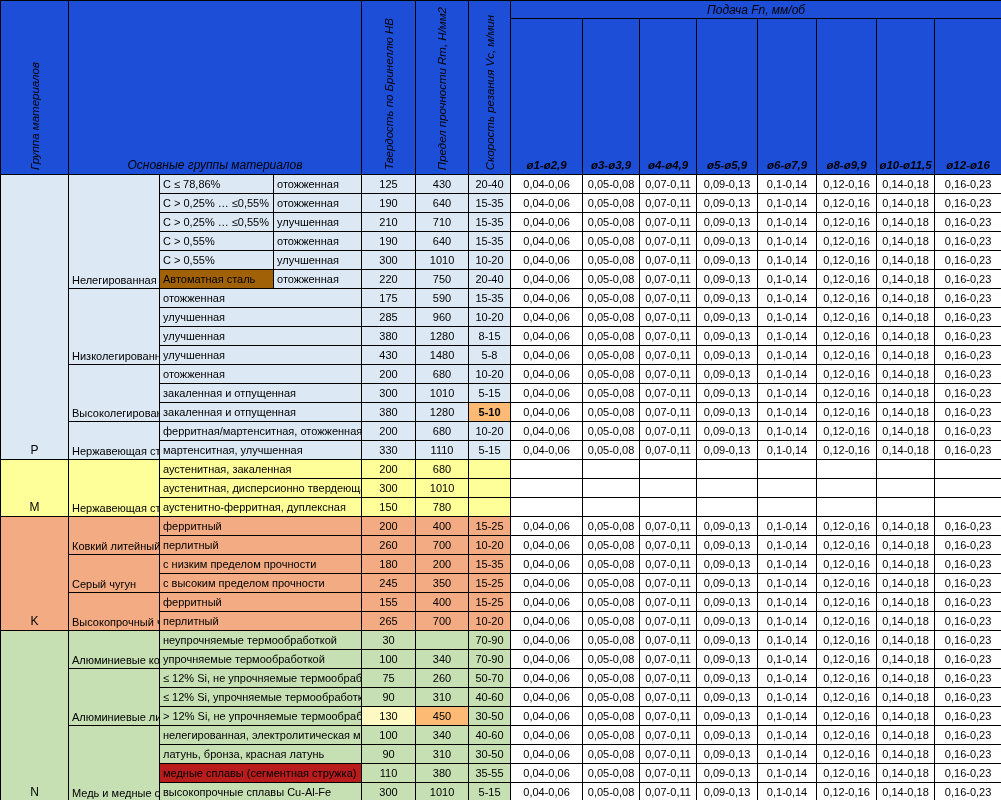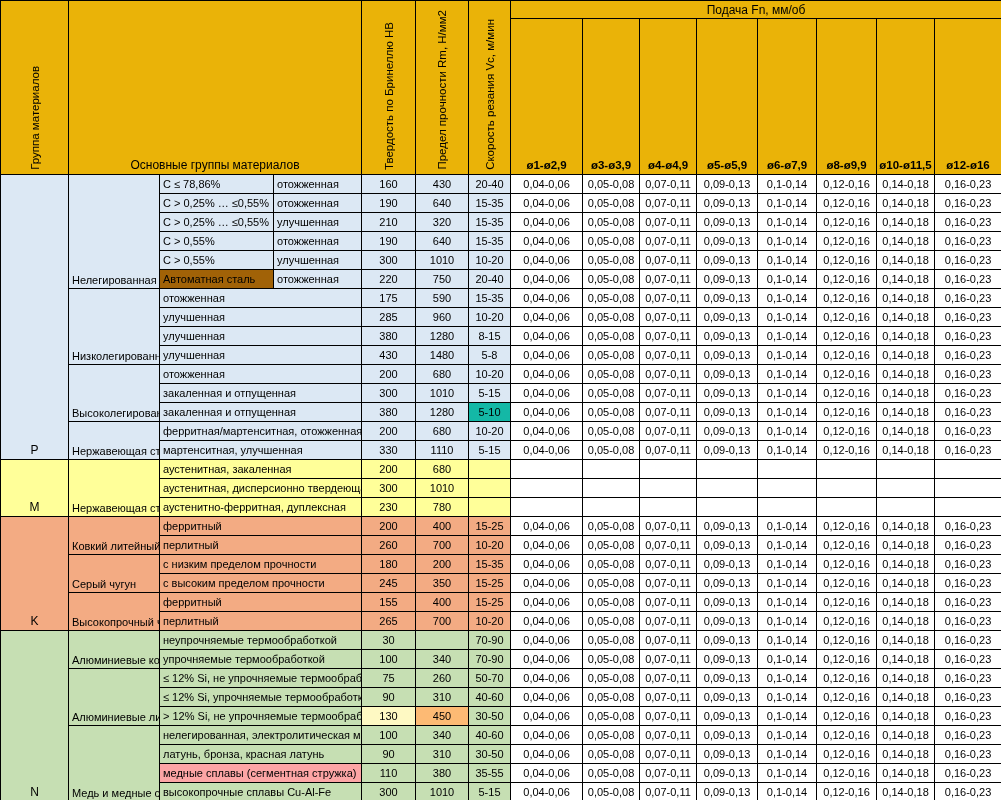--- a/index.html
+++ b/index.html
@@ -1,21 +1,21 @@
 <!DOCTYPE html>
 <html><head>
 <meta charset="utf-8">
 <style>
   html,body{margin:0;padding:0;background:#fff;}
   .sheet{width:1001px;height:800px;overflow:hidden;background:#fff;}
   table{border-collapse:collapse;table-layout:fixed;width:1001px;
         font-family:"Liberation Sans",sans-serif;color:#000;}
   td,th{border:1px solid #000;overflow:hidden;white-space:nowrap;
         padding:0;font-size:11px;font-weight:normal;}
-  thead th{background:#eab308;vertical-align:bottom;}
+  thead th{background:#1d4ed8;vertical-align:bottom;font-style:italic;}
   th.hdr-feed{height:17px;text-align:center;vertical-align:middle;font-size:12px;}
   th.hdr-dia{font-weight:bold;text-align:center;padding-bottom:3px;font-size:11.5px;}
   th.hdr-materials{text-align:center;padding-bottom:2px;font-size:12px;}
   th.rot{text-align:center;}
   .vert{writing-mode:vertical-rl;transform:rotate(180deg);margin:0 auto 4px auto;
         font-size:11.5px;line-height:14px;}
   tbody tr{height:19px;}
   td.text{text-align:left;padding-left:3px;vertical-align:middle;}
   td.family{text-align:left;padding-left:3px;vertical-align:bottom;padding-bottom:2px;}
   td.letter{text-align:center;vertical-align:bottom;padding-bottom:2px;font-size:12px;}
@@ -70,21 +70,21 @@
       <th class="hdr-dia">ø10-ø11,5</th>
       <th class="hdr-dia">ø12-ø16</th>
     </tr>
   </thead>
   <tbody>
         <tr>
           <td rowspan="15" class="letter" style="background: rgb(220, 232, 244);">P</td>
           <td rowspan="6" class="family" style="background: rgb(220, 232, 244);">Нелегированная сталь</td>
           <td class="text" style="background: rgb(220, 232, 244);">C ≤ 78,86%</td>
           <td class="text" style="background: rgb(220, 232, 244);">отожженная</td>
-          <td class="num" style="background: rgb(220, 232, 244);">160</td>
+          <td class="num" style="background: rgb(220, 232, 244);">125</td>
           <td class="num" style="background: rgb(220, 232, 244);">430</td>
           <td class="num" style="background: rgb(220, 232, 244);">20-40</td>
           <td class="num">0,04-0,06</td>
           <td class="num">0,05-0,08</td>
           <td class="num">0,07-0,11</td>
           <td class="num">0,09-0,13</td>
           <td class="num">0,1-0,14</td>
           <td class="num">0,12-0,16</td>
           <td class="num">0,14-0,18</td>
           <td class="num">0,16-0,23</td>
@@ -101,21 +101,21 @@
           <td class="num">0,09-0,13</td>
           <td class="num">0,1-0,14</td>
           <td class="num">0,12-0,16</td>
           <td class="num">0,14-0,18</td>
           <td class="num">0,16-0,23</td>
         </tr>
         <tr>
           <td class="text" style="background: rgb(220, 232, 244);">C &gt; 0,25% … ≤0,55%</td>
           <td class="text" style="background: rgb(220, 232, 244);">улучшенная</td>
           <td class="num" style="background: rgb(220, 232, 244);">210</td>
-          <td class="num" style="background: rgb(220, 232, 244);">320</td>
+          <td class="num" style="background: rgb(220, 232, 244);">710</td>
           <td class="num" style="background: rgb(220, 232, 244);">15-35</td>
           <td class="num">0,04-0,06</td>
           <td class="num">0,05-0,08</td>
           <td class="num">0,07-0,11</td>
           <td class="num">0,09-0,13</td>
           <td class="num">0,1-0,14</td>
           <td class="num">0,12-0,16</td>
           <td class="num">0,14-0,18</td>
           <td class="num">0,16-0,23</td>
         </tr>
@@ -247,21 +247,21 @@
           <td class="num">0,09-0,13</td>
           <td class="num">0,1-0,14</td>
           <td class="num">0,12-0,16</td>
           <td class="num">0,14-0,18</td>
           <td class="num">0,16-0,23</td>
         </tr>
         <tr>
           <td colspan="2" class="text" style="background: rgb(220, 232, 244);">закаленная и отпущенная</td>
           <td class="num" style="background: rgb(220, 232, 244);">380</td>
           <td class="num" style="background: rgb(220, 232, 244);">1280</td>
-          <td class="num" style="background: #14b8a6;">5-10</td>
+          <td class="num" style="background: #fdba74; font-weight: bold;">5-10</td>
           <td class="num">0,04-0,06</td>
           <td class="num">0,05-0,08</td>
           <td class="num">0,07-0,11</td>
           <td class="num">0,09-0,13</td>
           <td class="num">0,1-0,14</td>
           <td class="num">0,12-0,16</td>
           <td class="num">0,14-0,18</td>
           <td class="num">0,16-0,23</td>
         </tr>
         <tr>
@@ -318,21 +318,21 @@
           <td class="num"></td>
           <td class="num"></td>
           <td class="num"></td>
           <td class="num"></td>
           <td class="num"></td>
           <td class="num"></td>
           <td class="num"></td>
         </tr>
         <tr>
           <td colspan="2" class="text" style="background: rgb(255, 255, 153);">аустенитно-ферритная, дуплексная</td>
-          <td class="num" style="background: rgb(255, 255, 153);">230</td>
+          <td class="num" style="background: rgb(255, 255, 153);">150</td>
           <td class="num" style="background: rgb(255, 255, 153);">780</td>
           <td class="num" style="background: rgb(255, 255, 153);"></td>
           <td class="num"></td>
           <td class="num"></td>
           <td class="num"></td>
           <td class="num"></td>
           <td class="num"></td>
           <td class="num"></td>
           <td class="num"></td>
           <td class="num"></td>
@@ -521,21 +521,21 @@
           <td class="num">0,04-0,06</td>
           <td class="num">0,05-0,08</td>
           <td class="num">0,07-0,11</td>
           <td class="num">0,09-0,13</td>
           <td class="num">0,1-0,14</td>
           <td class="num">0,12-0,16</td>
           <td class="num">0,14-0,18</td>
           <td class="num">0,16-0,23</td>
         </tr>
         <tr>
-          <td colspan="2" class="text" style="background: #fca5a5;">медные сплавы (сегментная стружка)</td>
+          <td colspan="2" class="text" style="background: #b91c1c;">медные сплавы (сегментная стружка)</td>
           <td class="num" style="background: rgb(198, 223, 179);">110</td>
           <td class="num" style="background: rgb(198, 223, 179);">380</td>
           <td class="num" style="background: rgb(198, 223, 179);">35-55</td>
           <td class="num">0,04-0,06</td>
           <td class="num">0,05-0,08</td>
           <td class="num">0,07-0,11</td>
           <td class="num">0,09-0,13</td>
           <td class="num">0,1-0,14</td>
           <td class="num">0,12-0,16</td>
           <td class="num">0,14-0,18</td>

